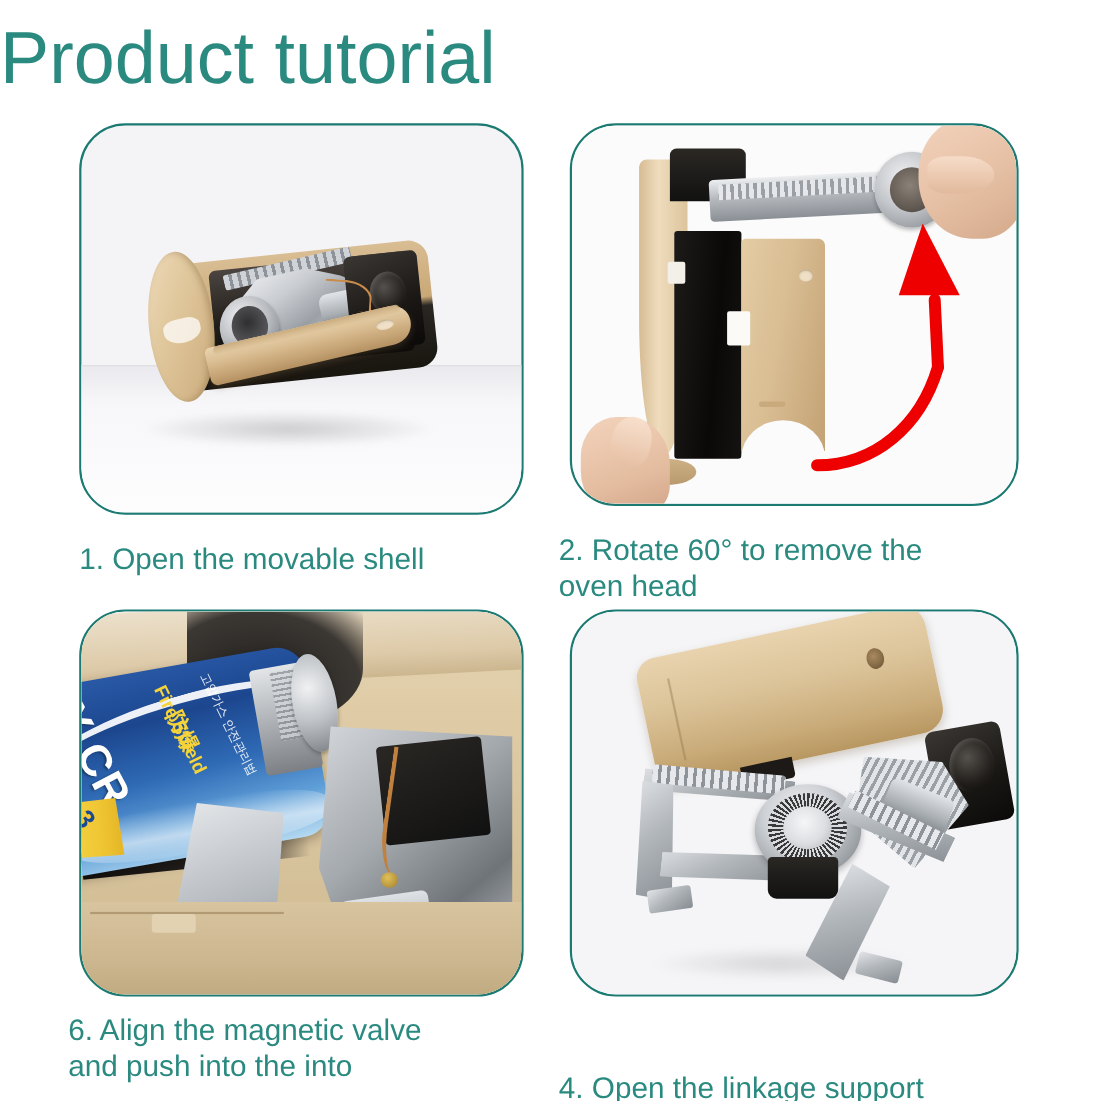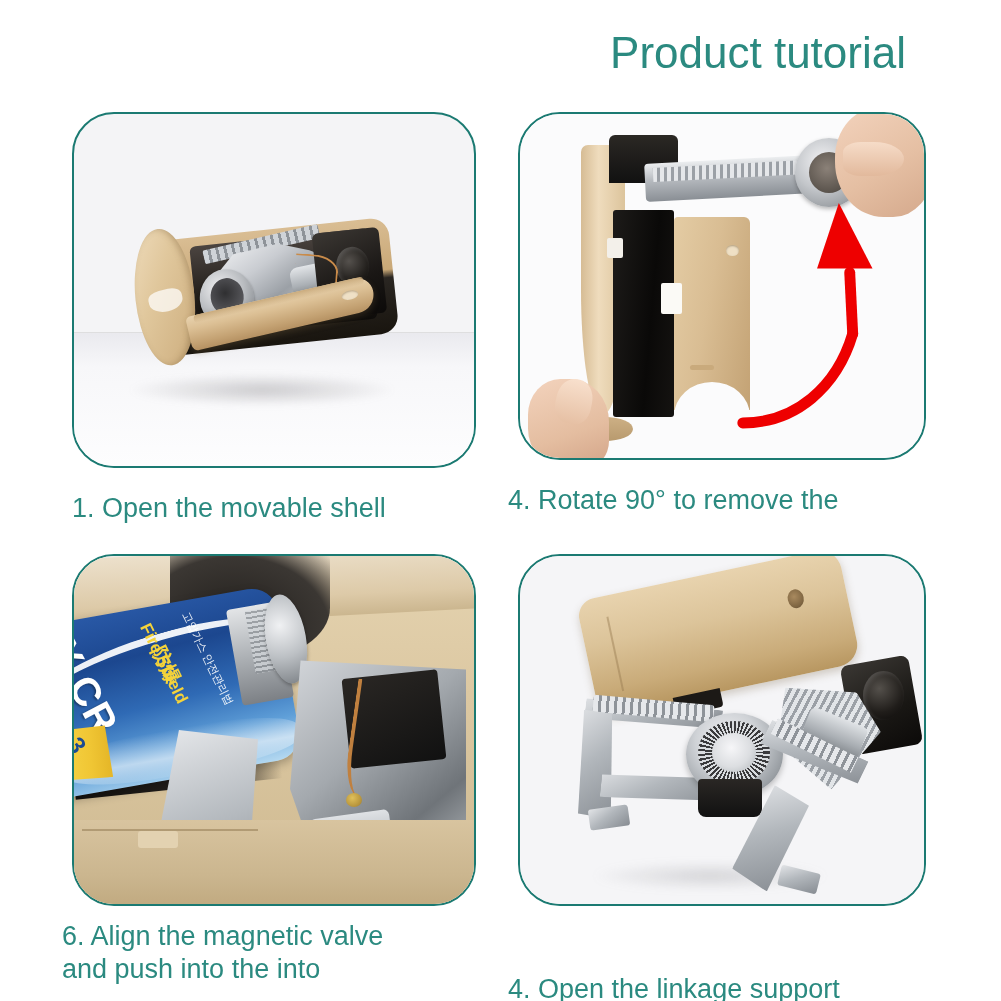--- a/index.html
+++ b/index.html
@@ -14,22 +14,22 @@
     overflow: hidden;
     position: relative;
   }
 
   
   #page-title {
     position: absolute;
     top: 16px;
     left: 0;
     width: 906px;
-    text-align: right;
-    font-size: 44px;
+    text-align: left;
+    font-size: 67px;
     line-height: 74px;
     font-weight: 400;
     color: #2b8a80;
     letter-spacing: 0px;
     white-space: nowrap;
   }
 
   
   .panel {
     position: absolute;
@@ -767,21 +767,22 @@
 
     <svg class="p2-arrow" viewBox="0 0 408 348" preserveAspectRatio="none">
       <path d="M225,312 C278,312 320,276 336,222" fill="none" stroke="#ee0000" stroke-width="11" stroke-linecap="round"></path>
       <polygon points="322,90 356,156 300,156" fill="#ee0000"></polygon>
       <path d="M336,222 L333,160" fill="none" stroke="#ee0000" stroke-width="11" stroke-linecap="round"></path>
     </svg>
   </div>
 </div>
 
 <div class="caption" id="caption-2">
-  <span class="line">4. Rotate 90° to remove the</span>
+  <span class="line">2. Rotate 60° to remove the</span>
+  <span class="line">oven head</span>
 </div>
 
 <div class="panel" id="panel-3">
   <div class="panel-stage p3-stage">
     <div class="p3-body-tan"></div>
     <div class="p3-top-shell"></div>
     <div class="p3-dark-cavity"></div>
     <div class="p3-dark-strip"></div>
 
     <div class="p3-can">

